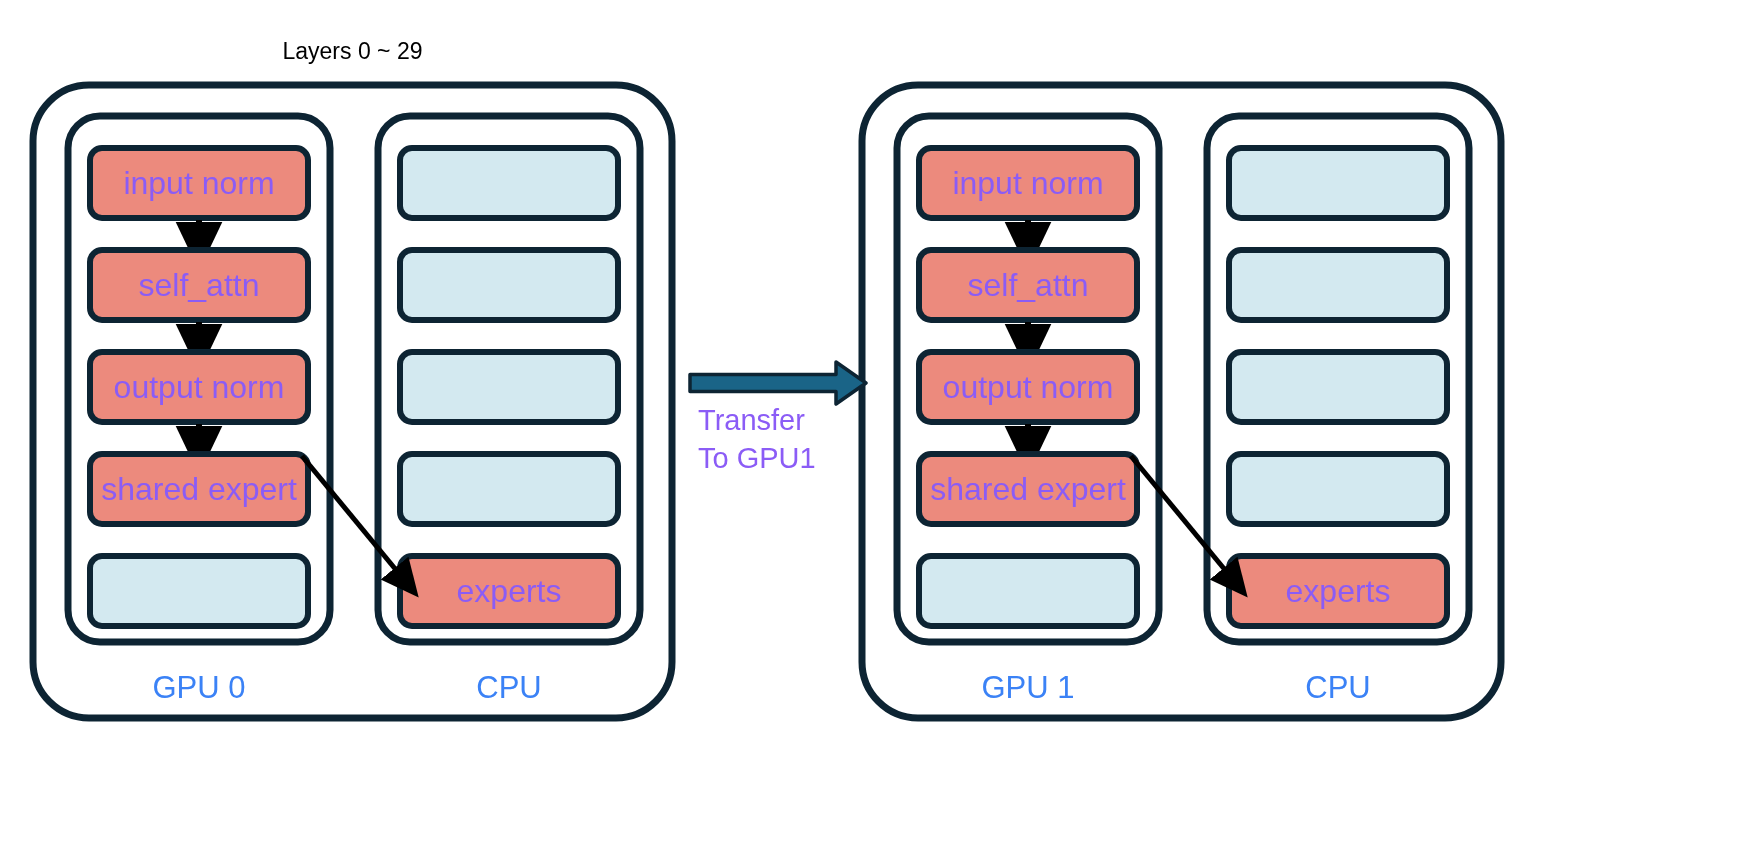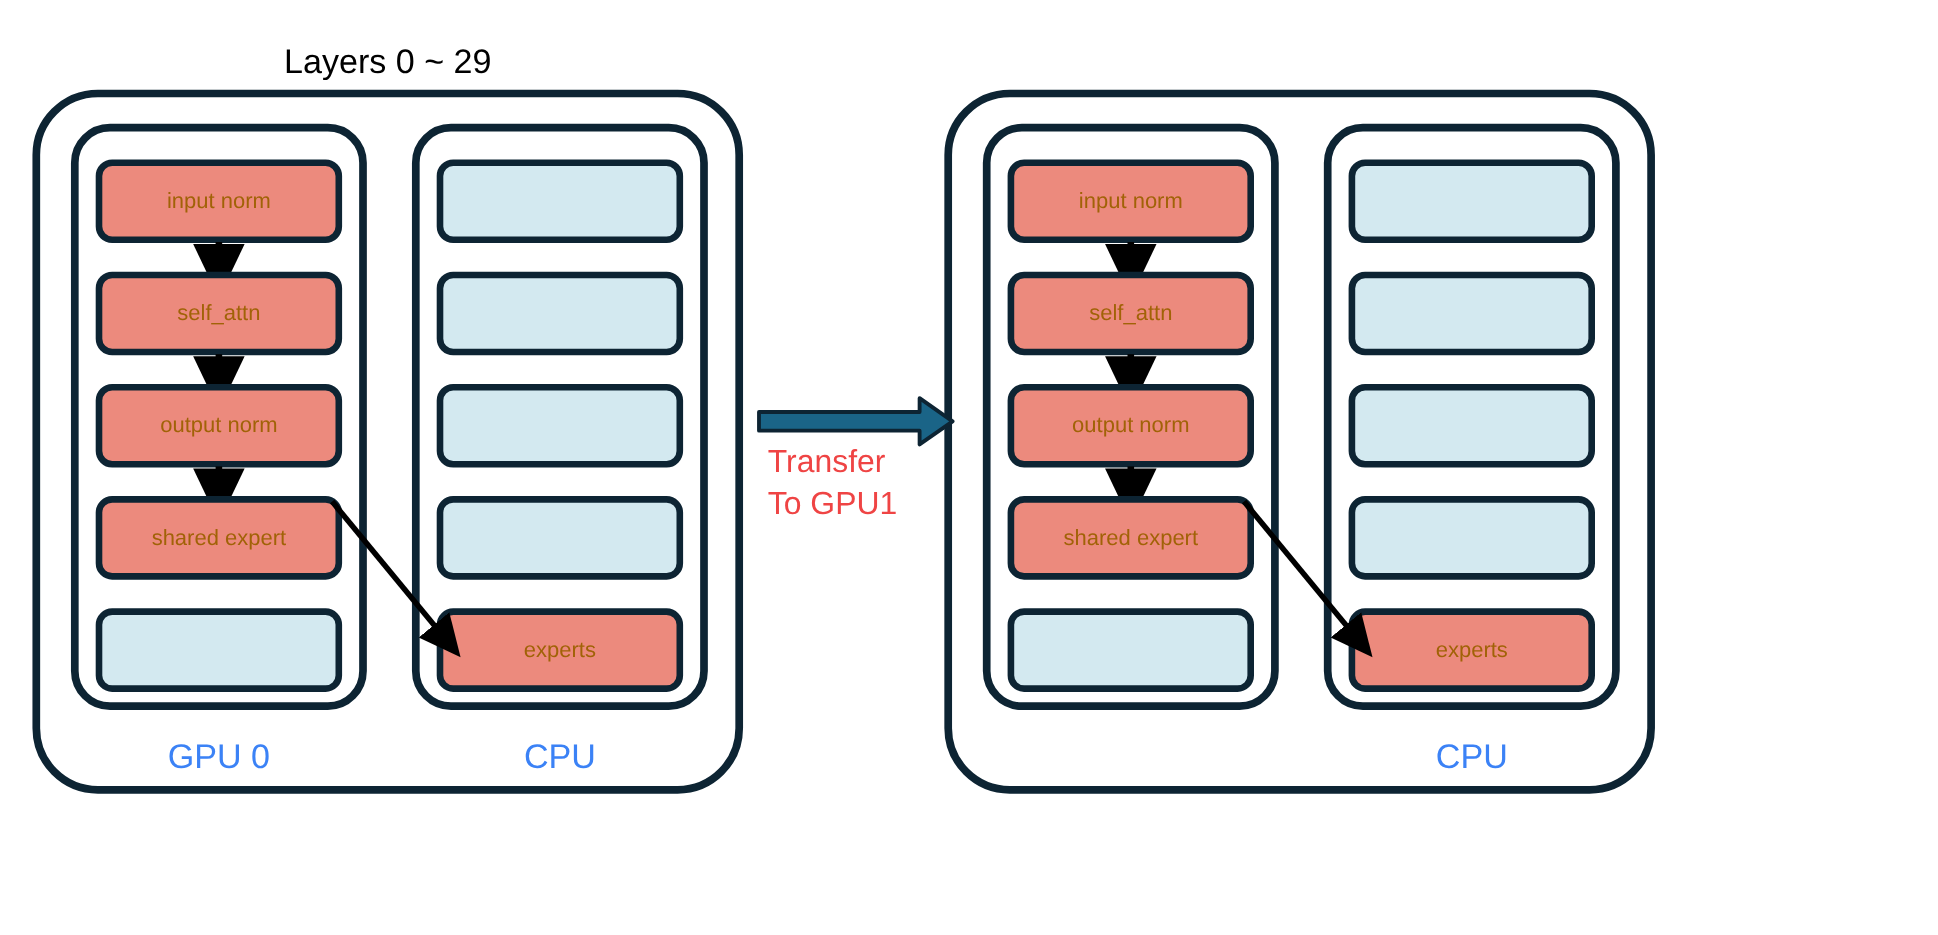--- a/index.html
+++ b/index.html
@@ -1,26 +1,26 @@
 <!DOCTYPE html>
 <html><head>
 <meta charset="utf-8">
 <style>
   html,body{margin:0;padding:0;background:#fff;}
   body{width:1762px;height:850px;overflow:hidden;
        font-family:"Liberation Sans",sans-serif;}
   #stage{position:relative;width:1762px;height:850px;background:#ffffff;}
   svg.layer{position:absolute;left:0;top:0;width:1762px;height:850px;}
-  .ttl{position:absolute;font-size:31px;color:#000;white-space:nowrap;
+  .ttl{position:absolute;font-size:23px;color:#000;white-space:nowrap;
        text-align:center;}
   .blbl{position:absolute;font-size:31px;color:#3b82f6;white-space:nowrap;
         text-align:center;}
   .boxlbl{position:absolute;display:flex;align-items:center;justify-content:center;
-          color:#a16207;font-size:20px;white-space:nowrap;pointer-events:none;}
-  .xferlbl{position:absolute;font-size:29px;color:#ef4444;line-height:1.30;
+          color:#8b5cf6;font-size:32px;white-space:nowrap;pointer-events:none;}
+  .xferlbl{position:absolute;font-size:29px;color:#8b5cf6;line-height:1.30;
            white-space:nowrap;}
 </style>
 </head>
 <body>
 
 <div id="stage">
   <svg class="layer" viewBox="0 0 1762 850">
     <defs>
       <marker id="ar" markerWidth="9" markerHeight="9" refX="4.2" refY="4.5" orient="auto" markerUnits="strokeWidth">
         <path d="M0,0.6 L8.2,4.5 L0,8.4 z" fill="#000"></path>
@@ -73,18 +73,19 @@
     <div class="boxlbl" style="left:90px;top:454px;width:218px;height:70px;">shared expert</div>
     <div class="boxlbl" style="left:400px;top:556px;width:218px;height:70px;">experts</div>
     <div class="ttl" style="left:132.5px;top:38px;width:440px;">Layers 0 ~ 29</div>
     <div class="blbl" style="left:70px;top:670px;width:258px;">GPU 0</div>
     <div class="blbl" style="left:380px;top:670px;width:258px;">CPU</div>
     <div class="boxlbl" style="left:919px;top:148px;width:218px;height:70px;">input norm</div>
     <div class="boxlbl" style="left:919px;top:250px;width:218px;height:70px;">self_attn</div>
     <div class="boxlbl" style="left:919px;top:352px;width:218px;height:70px;">output norm</div>
     <div class="boxlbl" style="left:919px;top:454px;width:218px;height:70px;">shared expert</div>
     <div class="boxlbl" style="left:1229px;top:556px;width:218px;height:70px;">experts</div>
+    <div class="blbl" style="left:899px;top:670px;width:258px;">GPU 1</div>
     <div class="blbl" style="left:1209px;top:670px;width:258px;">CPU</div>
     <div class="xferlbl" style="left:698px;top:402px;">
       <div>Transfer</div>
       <div>To GPU1</div>
     </div>
   </div>
 
 </body></html>

